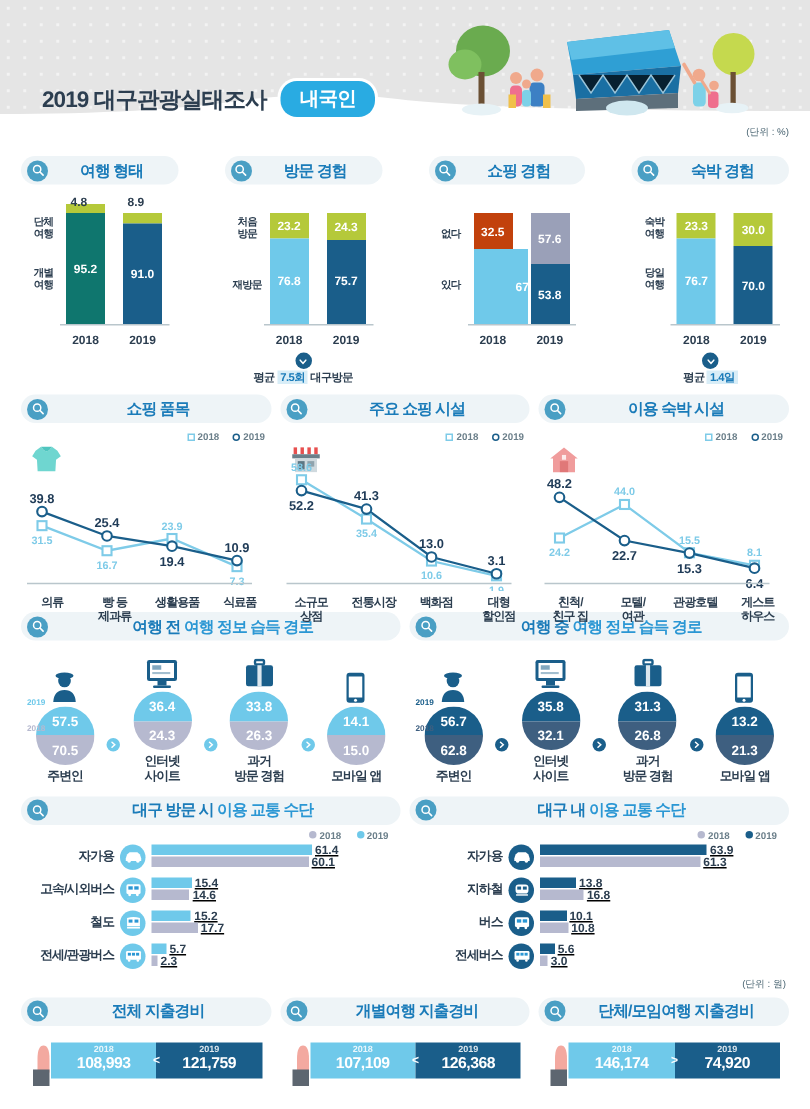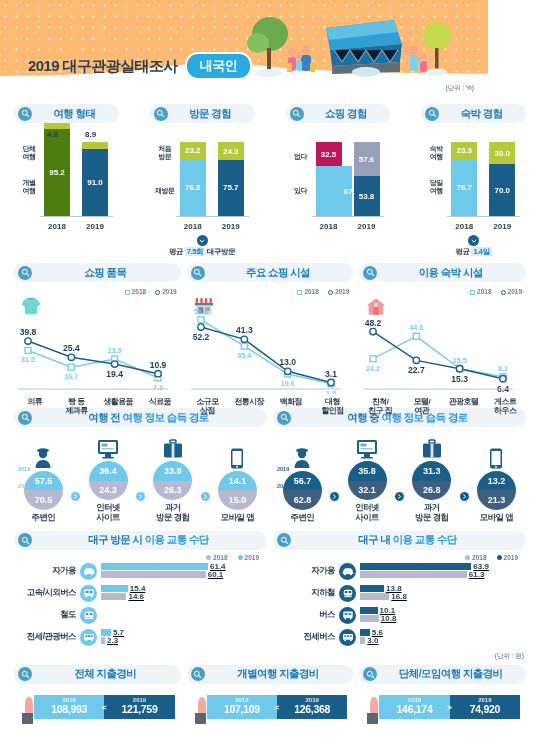--- a/index.html
+++ b/index.html
@@ -7,22 +7,22 @@
     width: 540px; height: 739px;
     font-family: "Liberation Sans", sans-serif;
     background: #ffffff;
     overflow: hidden;
     position: relative;
   }
   .page { position: relative; width: 540px; height: 739px; background:#fff; }
 
   
   .header {
-    position: relative; width: 488px; height: 98px;
-    background: #fdba74;
+    position: relative; width: 540px; height: 98px;
+    background: #e5e5e5;
     overflow: hidden;
   }
   .hdr-dots { position:absolute; inset:0; opacity:.55;
     background-image: radial-gradient(#ffffff 1.1px, transparent 1.2px);
     background-size: 11px 11px; }
   .hdr-wave { position:absolute; left:0; bottom:0; width:540px; height:34px; }
   .hdr-title-wrap { position:absolute; left:28px; top:54px; display:flex; align-items:center; gap:9px; z-index:3;}
   .hdr-title { font-size:15px; font-weight:bold; color:#2c3e50; letter-spacing:-0.6px; }
   .hdr-badge { background:#29abe2; color:#fff; font-size:13px; font-weight:bold;
     padding:3px 13px; border-radius:11px; letter-spacing:-0.5px;
@@ -194,21 +194,21 @@
             </svg>
           </span>
           <div class="ptitle">여행 형태</div>
         </div>
         <div class="sbar-body">
           <div class="sbar-cat-top" style="left:0px;bottom:72.75999999999999px;width:30px;">단체<br>여행</div>
           <div class="sbar-cat-bot" style="left:0px;bottom:38.72px;width:30px;">개별<br>여행</div>
           <div class="axisline" style="left:26px;right:6px;"></div>
           <div class="barcol" style="left:30px;">
             <div class="barseg" style="height:6px;background:#b5c93a;"></div>
-            <div class="barseg" style="height:87px;background:#4d7c0f;">
+            <div class="barseg" style="height:74px;background:#0f766e;">
               <span>95.2</span>
             </div>
           </div>
           <div class="toplabel" style="left:33px;bottom:95px;">4.8</div>
           <div class="yearlab" style="left:28px;">2018</div>
           <div class="barcol" style="left:68px;">
             <div class="barseg" style="height:6.586px;background:#b5c93a;"></div>
             <div class="barseg" style="height:67.34px;background:#1a5e8a;">
               <span>91.0</span>
             </div>
@@ -265,21 +265,21 @@
               <path d="M6.3 6.3 L8.6 8.6" stroke="#fff" stroke-width="1.2" stroke-linecap="round"></path>
             </svg>
           </span>
           <div class="ptitle">쇼핑 경험</div>
         </div>
         <div class="sbar-body">
           <div class="sbar-cat-top" style="left:0px;bottom:72.75999999999999px;width:30px;">없다</div>
           <div class="sbar-cat-bot" style="left:0px;bottom:38.72px;width:30px;">있다</div>
           <div class="axisline" style="left:26px;right:6px;"></div>
           <div class="barcol" style="left:30px;">
-            <div class="barseg" style="height:24.05px;background:#be185d;justify-content:center;">
+            <div class="barseg" style="height:24.05px;background:#c2410c;justify-content:center;">
               <span>32.5</span>
             </div>
             <div class="barseg" style="height:49.95px;background:#6fc9ea;padding-left:36px;">
               <span>67.5</span>
             </div>
           </div>
           <div class="yearlab" style="left:28px;">2018</div>
           <div class="barcol" style="left:68px;">
             <div class="barseg" style="height:34.188px;background:#9aa0b8;">
               <span>57.6</span>
@@ -736,20 +736,30 @@
           <div class="hbar-item">
             <div class="hbar-name">철도</div>
             <div class="hbar-ic" style="background:#6fc9ea;">
               <svg width="12" height="10" viewBox="0 0 14 11">
                 <path d="M2 2 Q7 0.6 12 2 L12 8.4 L2 8.4 Z" fill="#fff"></path>
                 <rect x="3.2" y="3.2" width="3" height="2.4" fill="#2b97d4"></rect>
                 <rect x="7.8" y="3.2" width="3" height="2.4" fill="#2b97d4"></rect>
                 <rect x="2" y="9" width="10" height="1.2" fill="#fff"></rect>
               </svg>
             </div>
+            <div class="hbar-bars">
+              <div class="hbar-line">
+                <div class="hbar-fill" style="width:26.49142857142857px;background:#6fc9ea;"></div>
+                <span class="hbar-val">15.2</span>
+              </div>
+              <div class="hbar-line">
+                <div class="hbar-fill" style="width:30.848571428571425px;background:#b6b9cf;"></div>
+                <span class="hbar-val">17.7</span>
+              </div>
+            </div>
           </div>
           <div class="hbar-item">
             <div class="hbar-name">전세/관광버스</div>
             <div class="hbar-ic" style="background:#6fc9ea;">
               <svg width="12" height="10" viewBox="0 0 14 11">
                 <rect x="1.2" y="2" width="11.6" height="6.8" rx="1" fill="#fff"></rect>
                 <rect x="2.6" y="3.4" width="2.4" height="2.2" fill="#2b97d4"></rect>
                 <rect x="5.8" y="3.4" width="2.4" height="2.2" fill="#2b97d4"></rect>
                 <rect x="9" y="3.4" width="2.4" height="2.2" fill="#2b97d4"></rect>
                 <circle cx="3.6" cy="9.4" r="1" fill="#fff"></circle>

